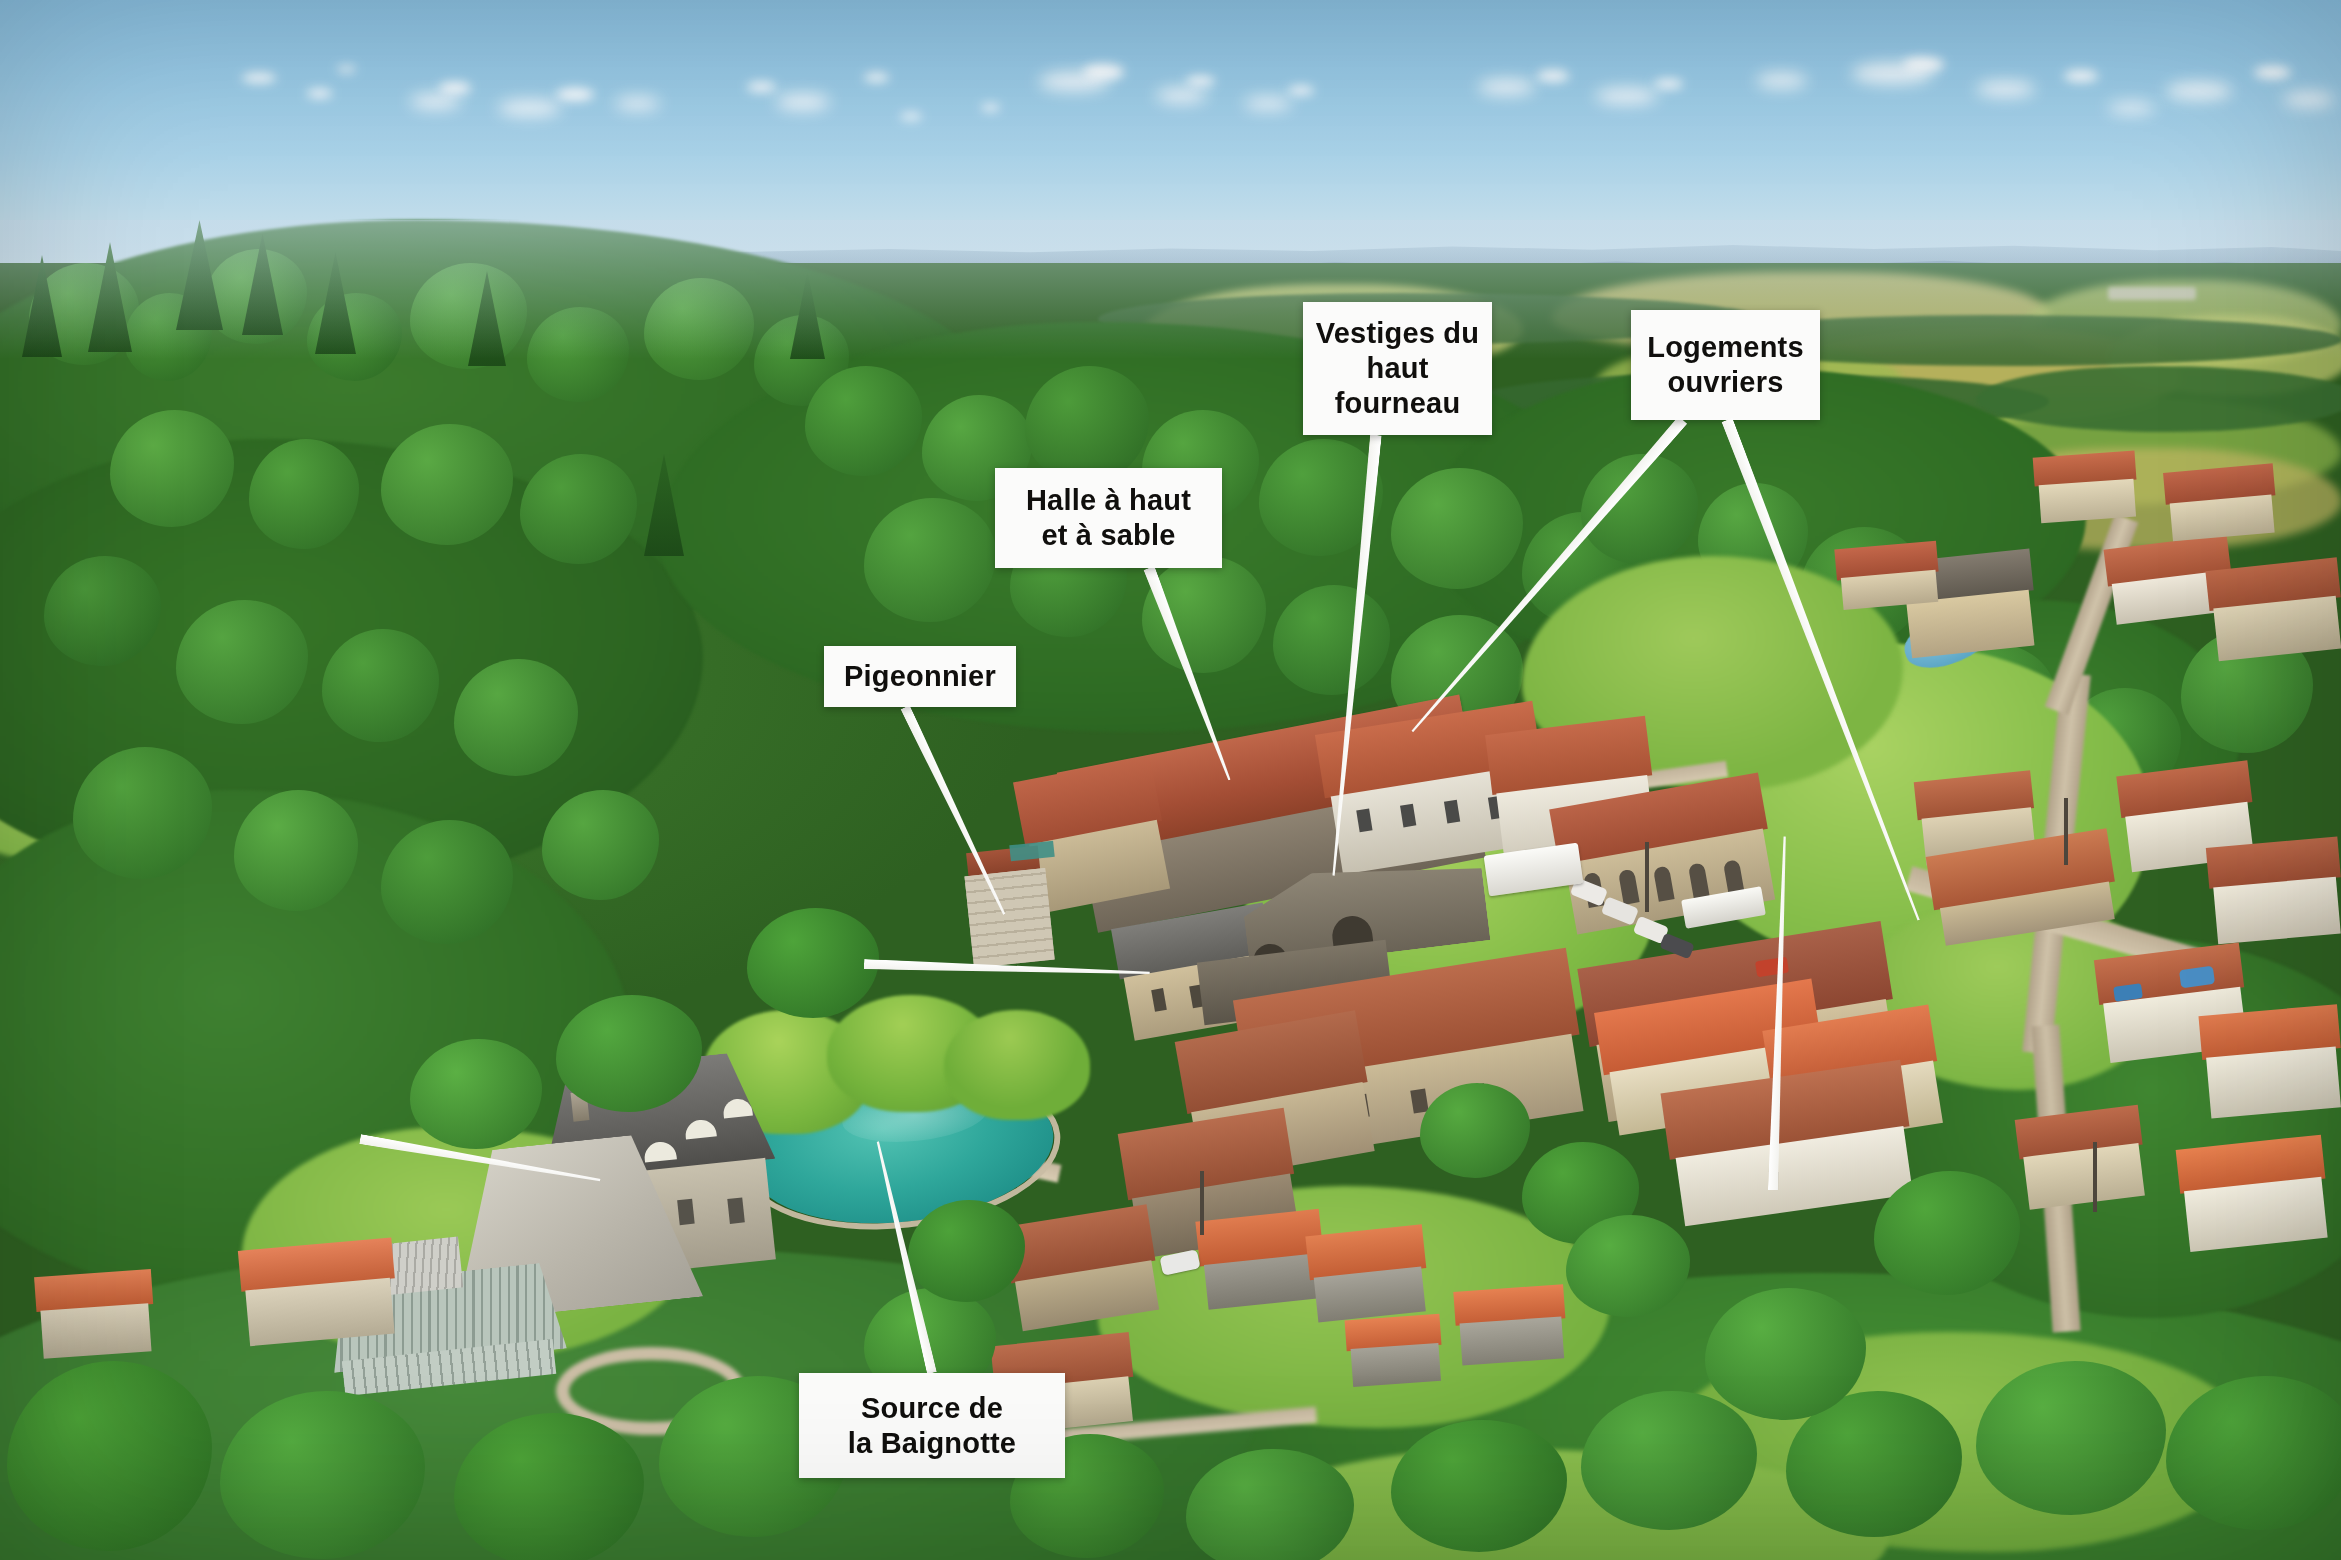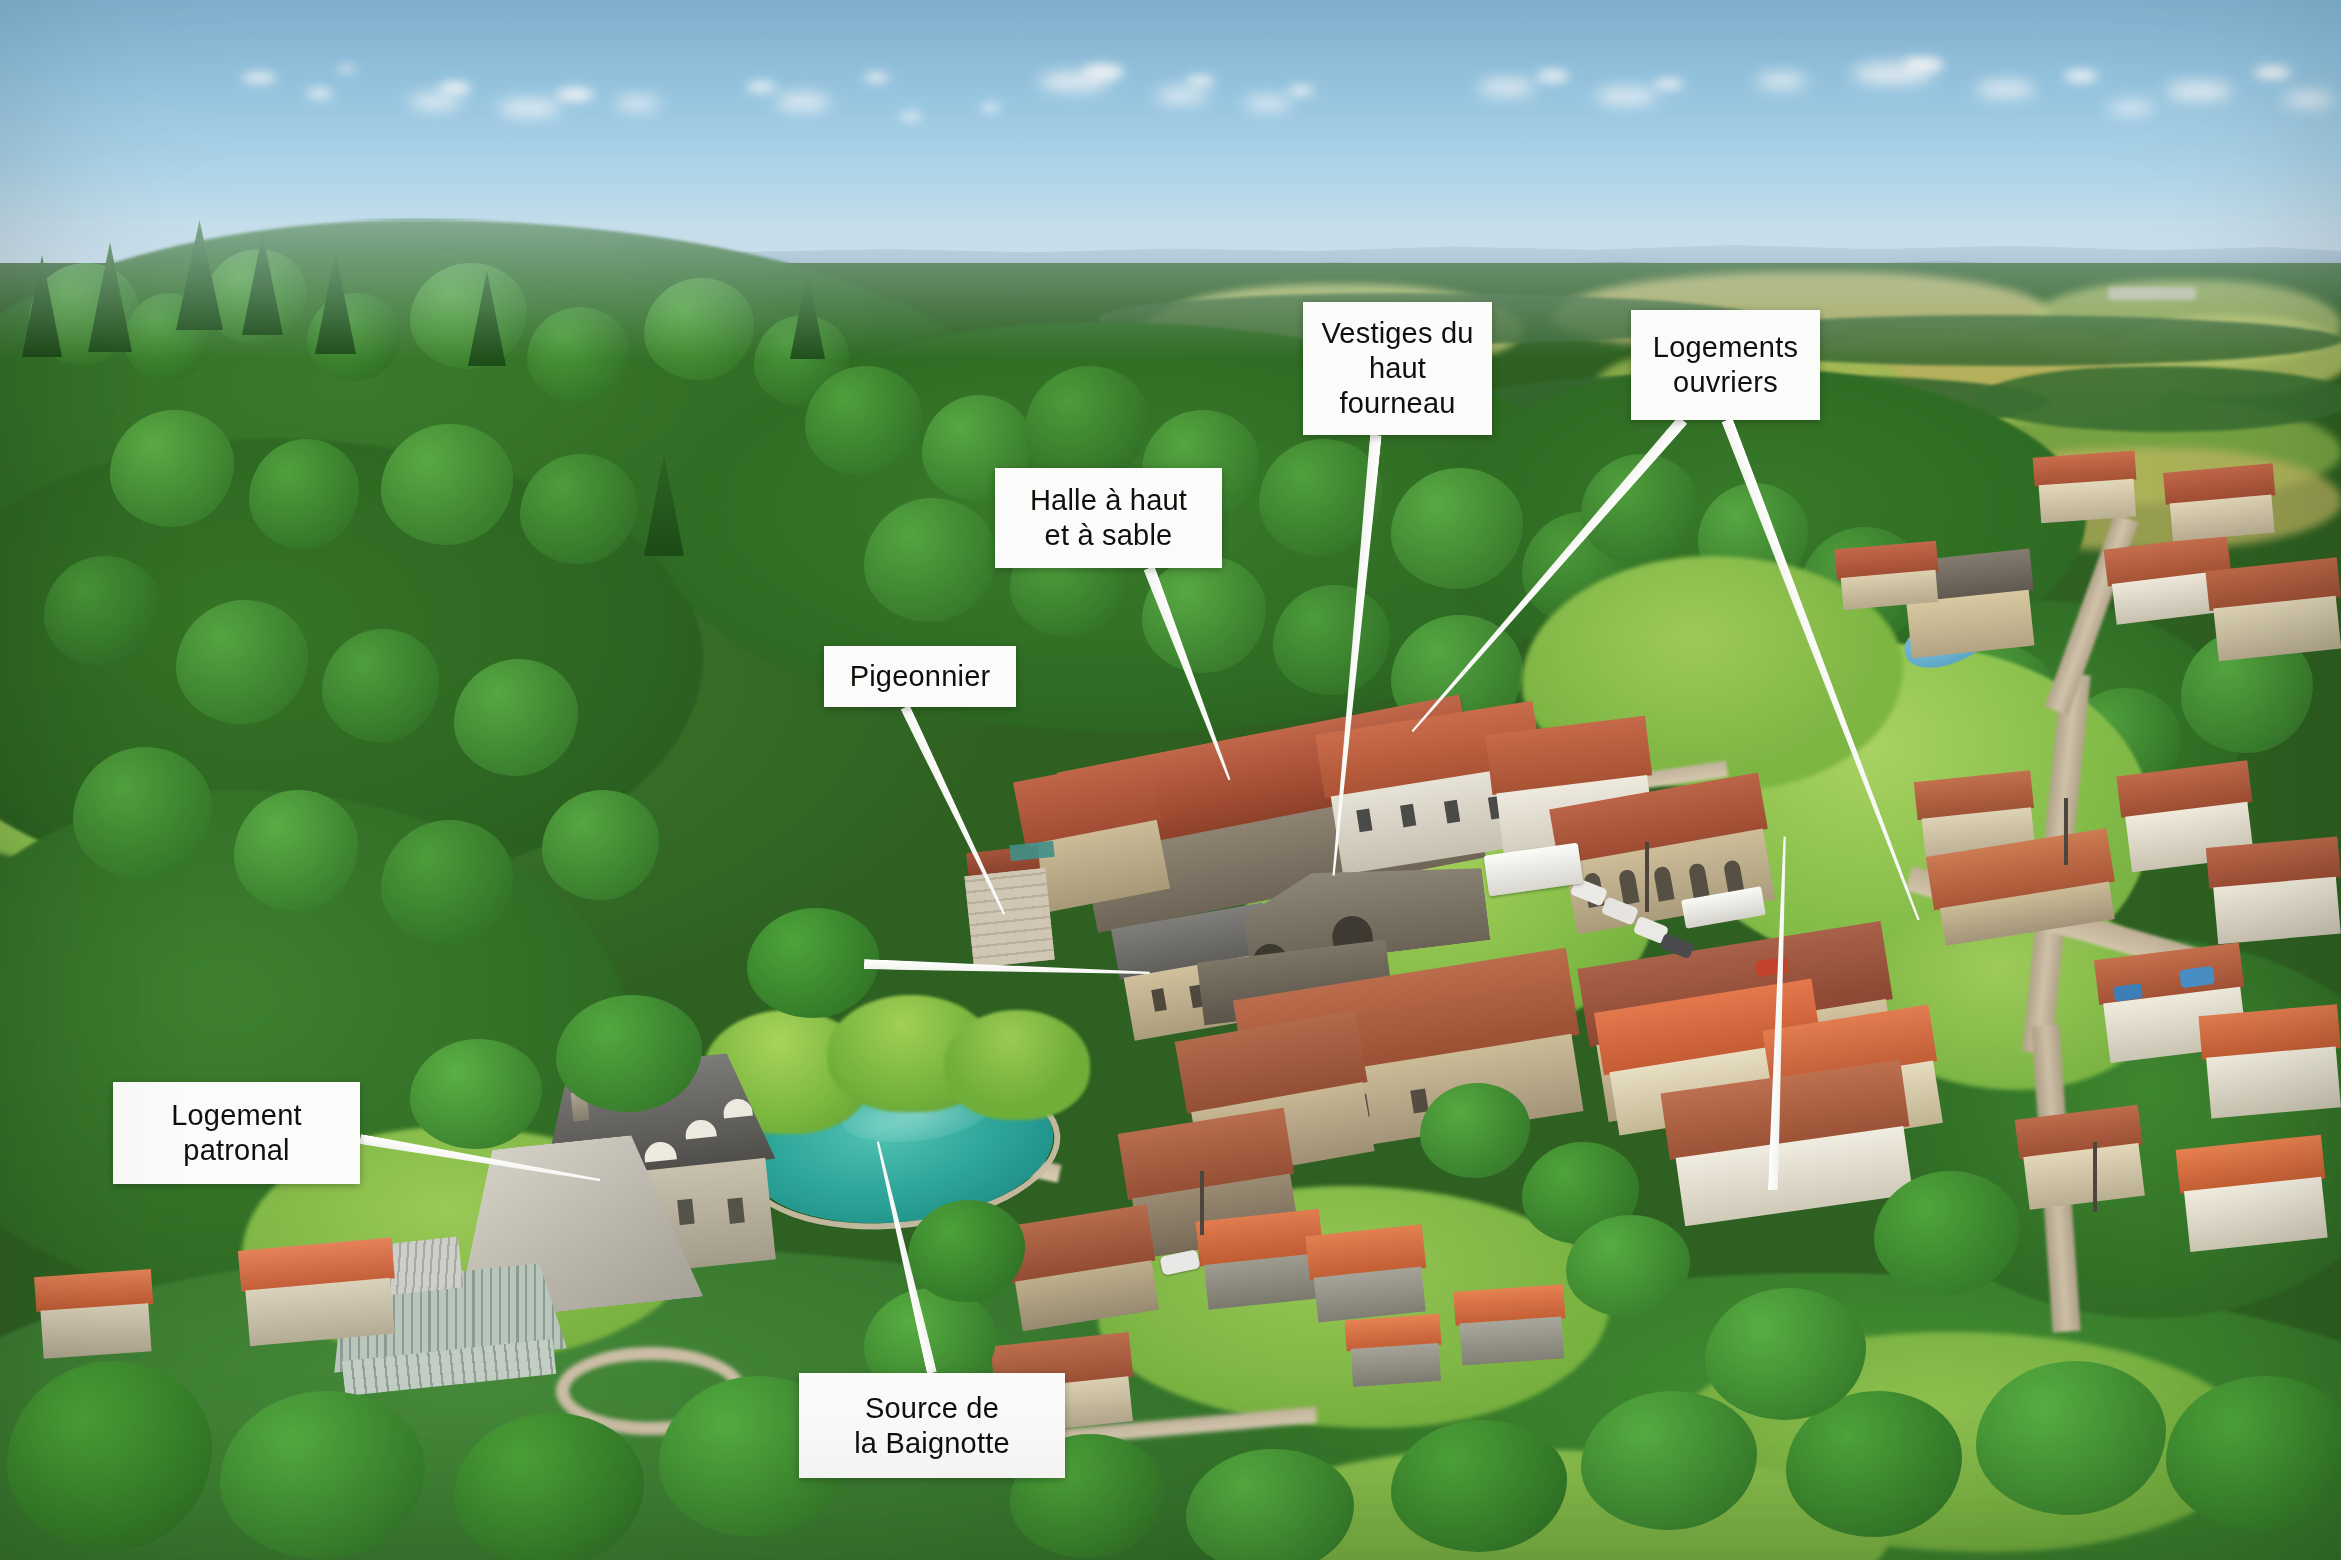--- a/index.html
+++ b/index.html
@@ -76,21 +76,21 @@
     transform-origin:0 50%;
     background:linear-gradient(180deg,#ffffff,#f2f2ee);
     box-shadow:0 0 2.2px rgba(0,0,0,.35);
   }
   .callout{
     position:absolute;
     background:#fbfbfa;
     display:flex;align-items:center;justify-content:center;
     text-align:center;
     color:#100f0d;
-    font-weight:400;
+    font-weight:700;
     line-height:1.2;
     letter-spacing:0.2px;
     box-shadow:0 2.2px 7.3px rgba(0,0,0,.28);
     white-space:pre-line;
     padding:2.9px 7.3px;
   }
 
   .vignette{
     position:absolute;inset:0;pointer-events:none;
     box-shadow:inset 0 0 190px rgba(0,0,0,.18);
@@ -525,22 +525,20 @@
       <div class="callout" style="left: 1631px; top: 310px; width: 189px; height: 110px; font-size: 29px; background: rgb(251, 251, 250); color: rgb(16, 15, 13);"><span>Logements
 ouvriers</span></div>
       <div class="leader" style="left: 1727px; top: 414px; width: 536px; height: 11.7px; transform: rotate(69.0411deg); transform-origin: 0px 50%; clip-path: polygon(0px 0%, 100% 40.625%, 100% 59.375%, 0px 100%);"></div>
       <div class="leader" style="left: 1149px; top: 562px; width: 227px; height: 11.7px; transform: rotate(69.2277deg); transform-origin: 0px 50%; clip-path: polygon(0px 0%, 100% 40.625%, 100% 59.375%, 0px 100%);"></div>
       <div class="callout" style="left: 995px; top: 468px; width: 227px; height: 100px; font-size: 29px; background: rgb(251, 251, 250); color: rgb(16, 15, 13);"><span>Halle à haut
 et à sable</span></div>
       <div class="leader" style="left: 905px; top: 702px; width: 230px; height: 10.2px; transform: rotate(64.4115deg); transform-origin: 0px 50%; clip-path: polygon(0px 0%, 100% 39.2857%, 100% 60.7143%, 0px 100%);"></div>
       <div class="callout" style="left: 824px; top: 646px; width: 192px; height: 61px; font-size: 29px; background: rgb(251, 251, 250); color: rgb(16, 15, 13);"><span>Pigeonnier</span></div>
       <div class="leader" style="left: 864px; top: 959px; width: 286px; height: 10.2px; transform: rotate(1.76239deg); transform-origin: 0px 50%; clip-path: polygon(0px 0%, 100% 39.2857%, 100% 60.7143%, 0px 100%);"></div>
       <div class="leader" style="left: 360px; top: 1134px; width: 244px; height: 10.2px; transform: rotate(9.68879deg); transform-origin: 0px 50%; clip-path: polygon(0px 0%, 100% 39.2857%, 100% 60.7143%, 0px 100%);"></div>
-      <div class="callout" style="left: 113px; top: 1082px; width: 247px; height: 102px; font-size: 29px; background: rgb(251, 251, 250); color: rgb(16, 15, 13);"><span>Logement
-patronal</span></div>
       <div class="leader" style="left: 1773px; top: 1185px; width: 354px; height: 10.2px; transform: rotate(-88.1066deg); transform-origin: 0px 50%; clip-path: polygon(0px 0%, 100% 39.2857%, 100% 60.7143%, 0px 100%);"></div>
       <div class="leader" style="left: 932px; top: 1368px; width: 238px; height: 10.2px; transform: rotate(-103.18deg); transform-origin: 0px 50%; clip-path: polygon(0px 0%, 100% 39.2857%, 100% 60.7143%, 0px 100%);"></div>
       <div class="callout" style="left: 799px; top: 1373px; width: 266px; height: 105px; font-size: 29px; background: rgb(251, 251, 250); color: rgb(16, 15, 13);"><span>Source de
 la Baignotte</span></div>
     </div>
 
   <div class="vignette"></div>
 </div>
 
 

